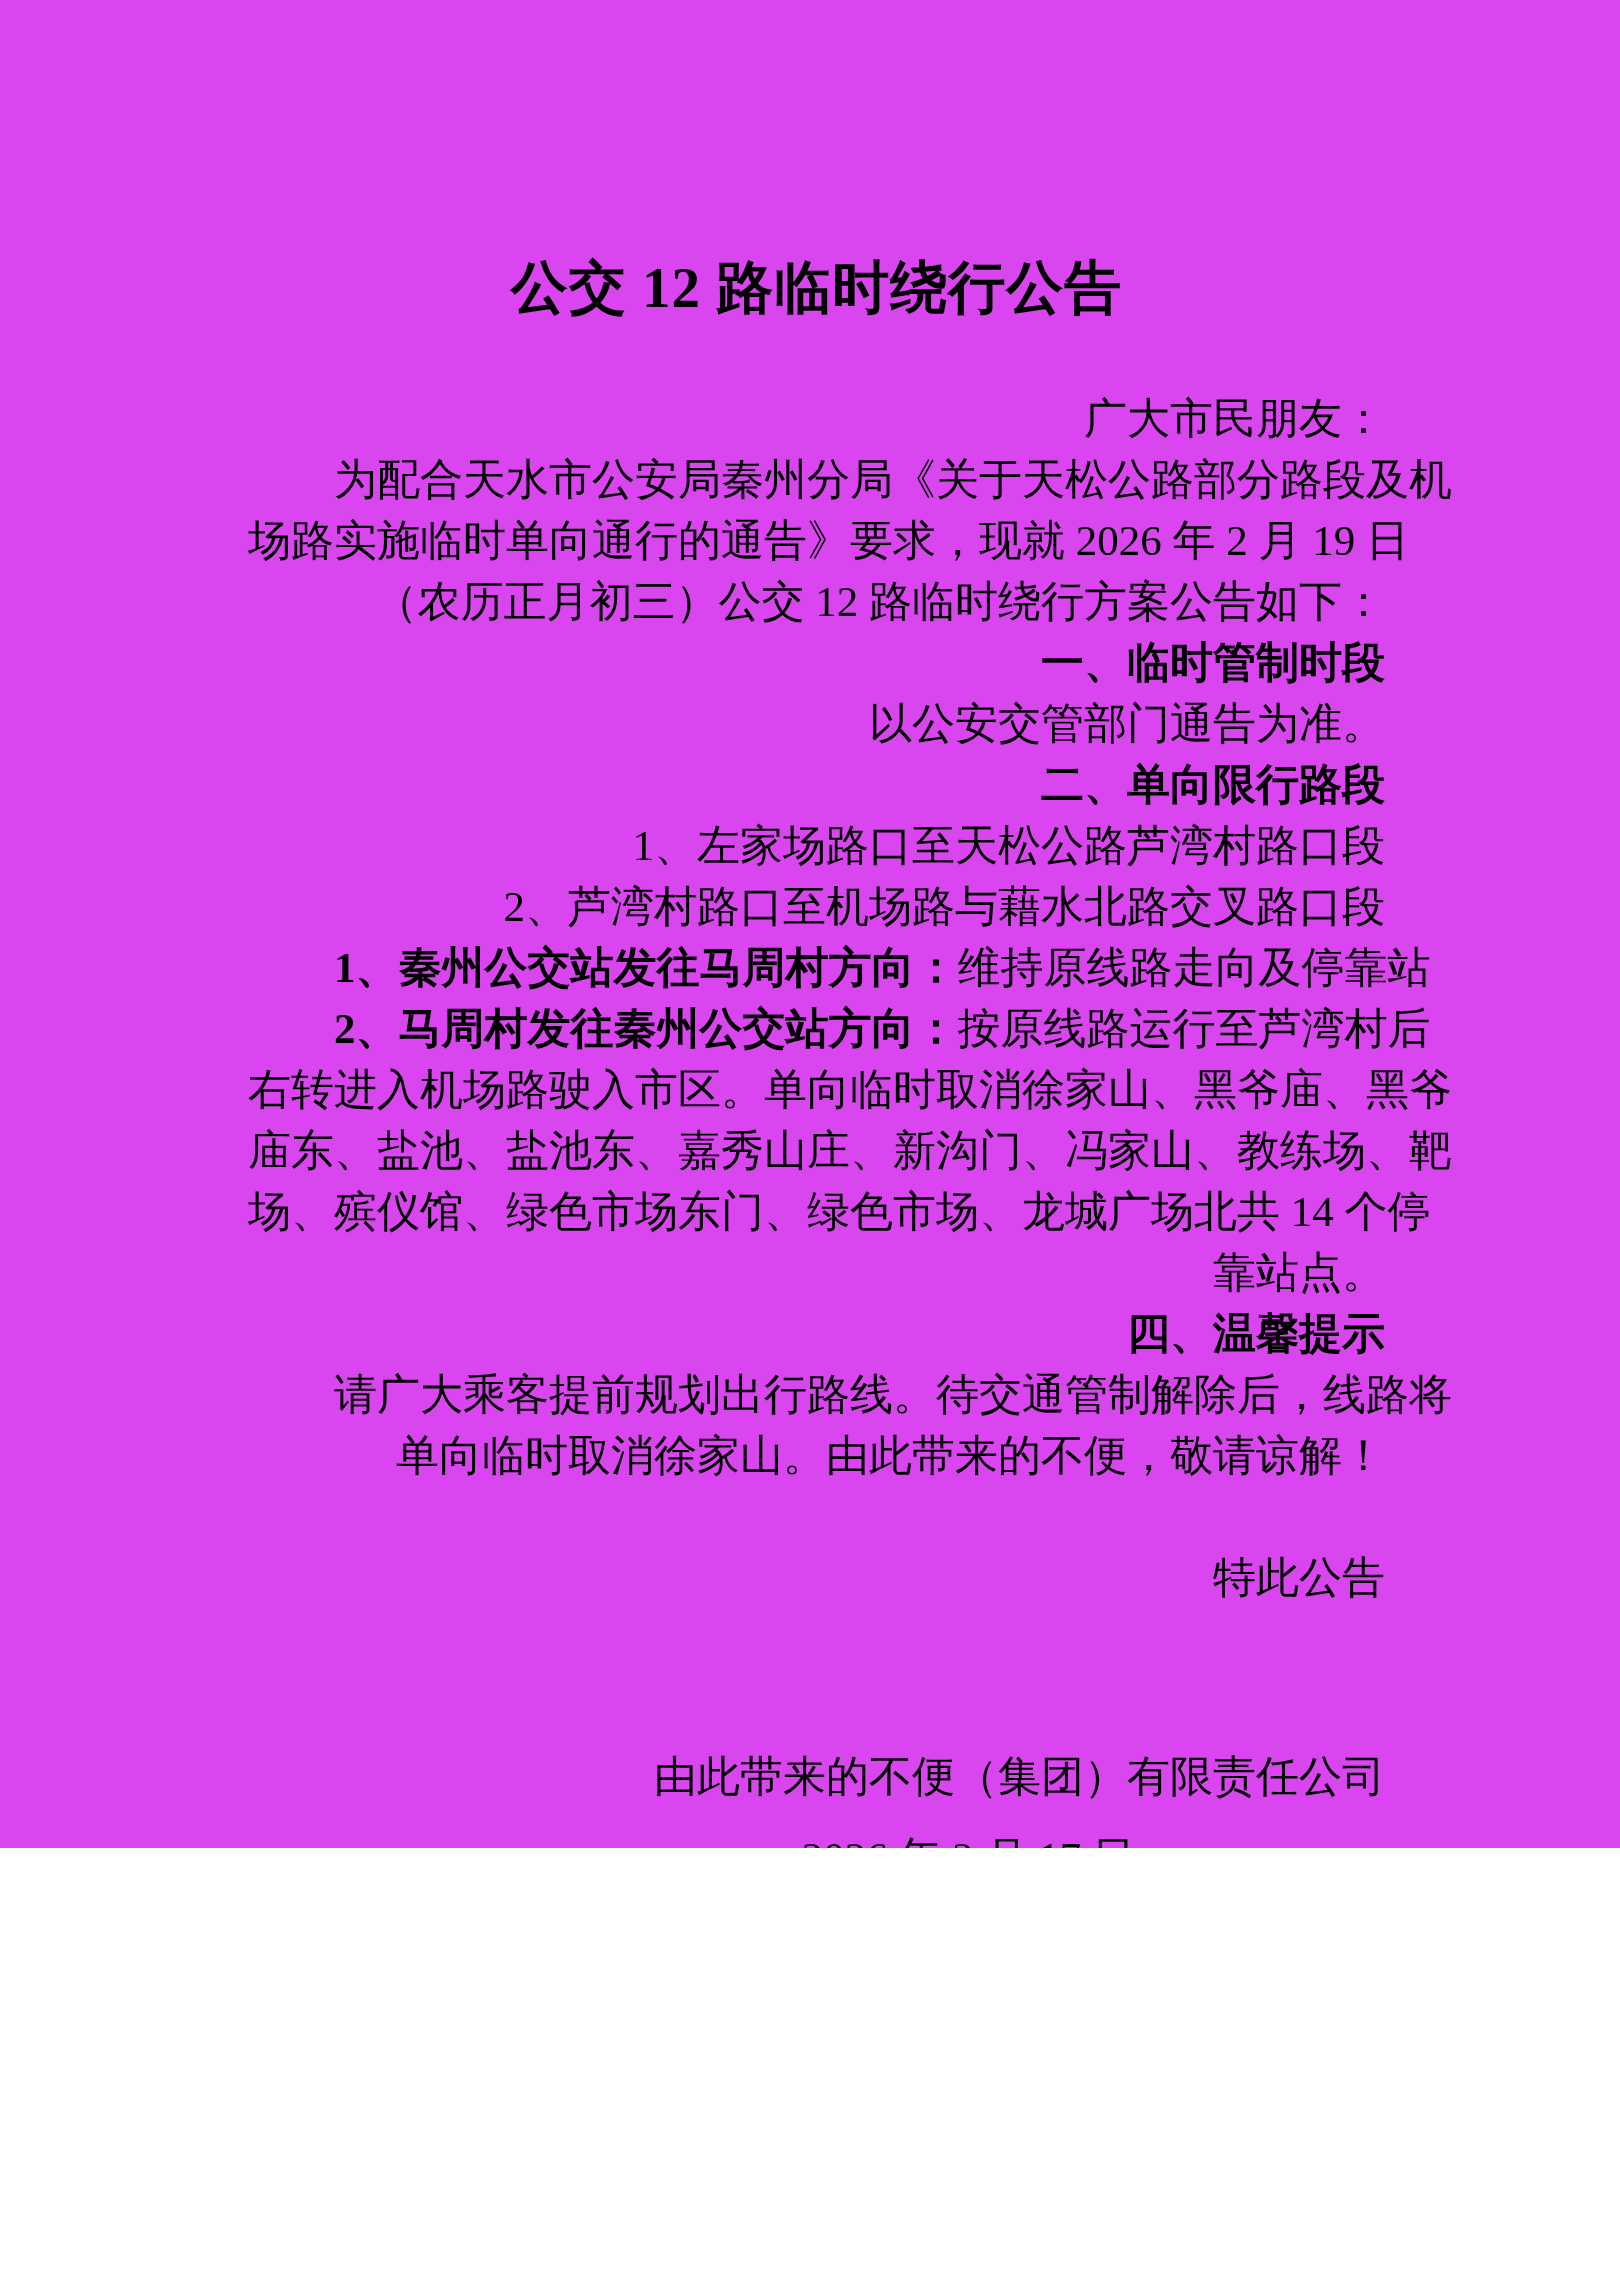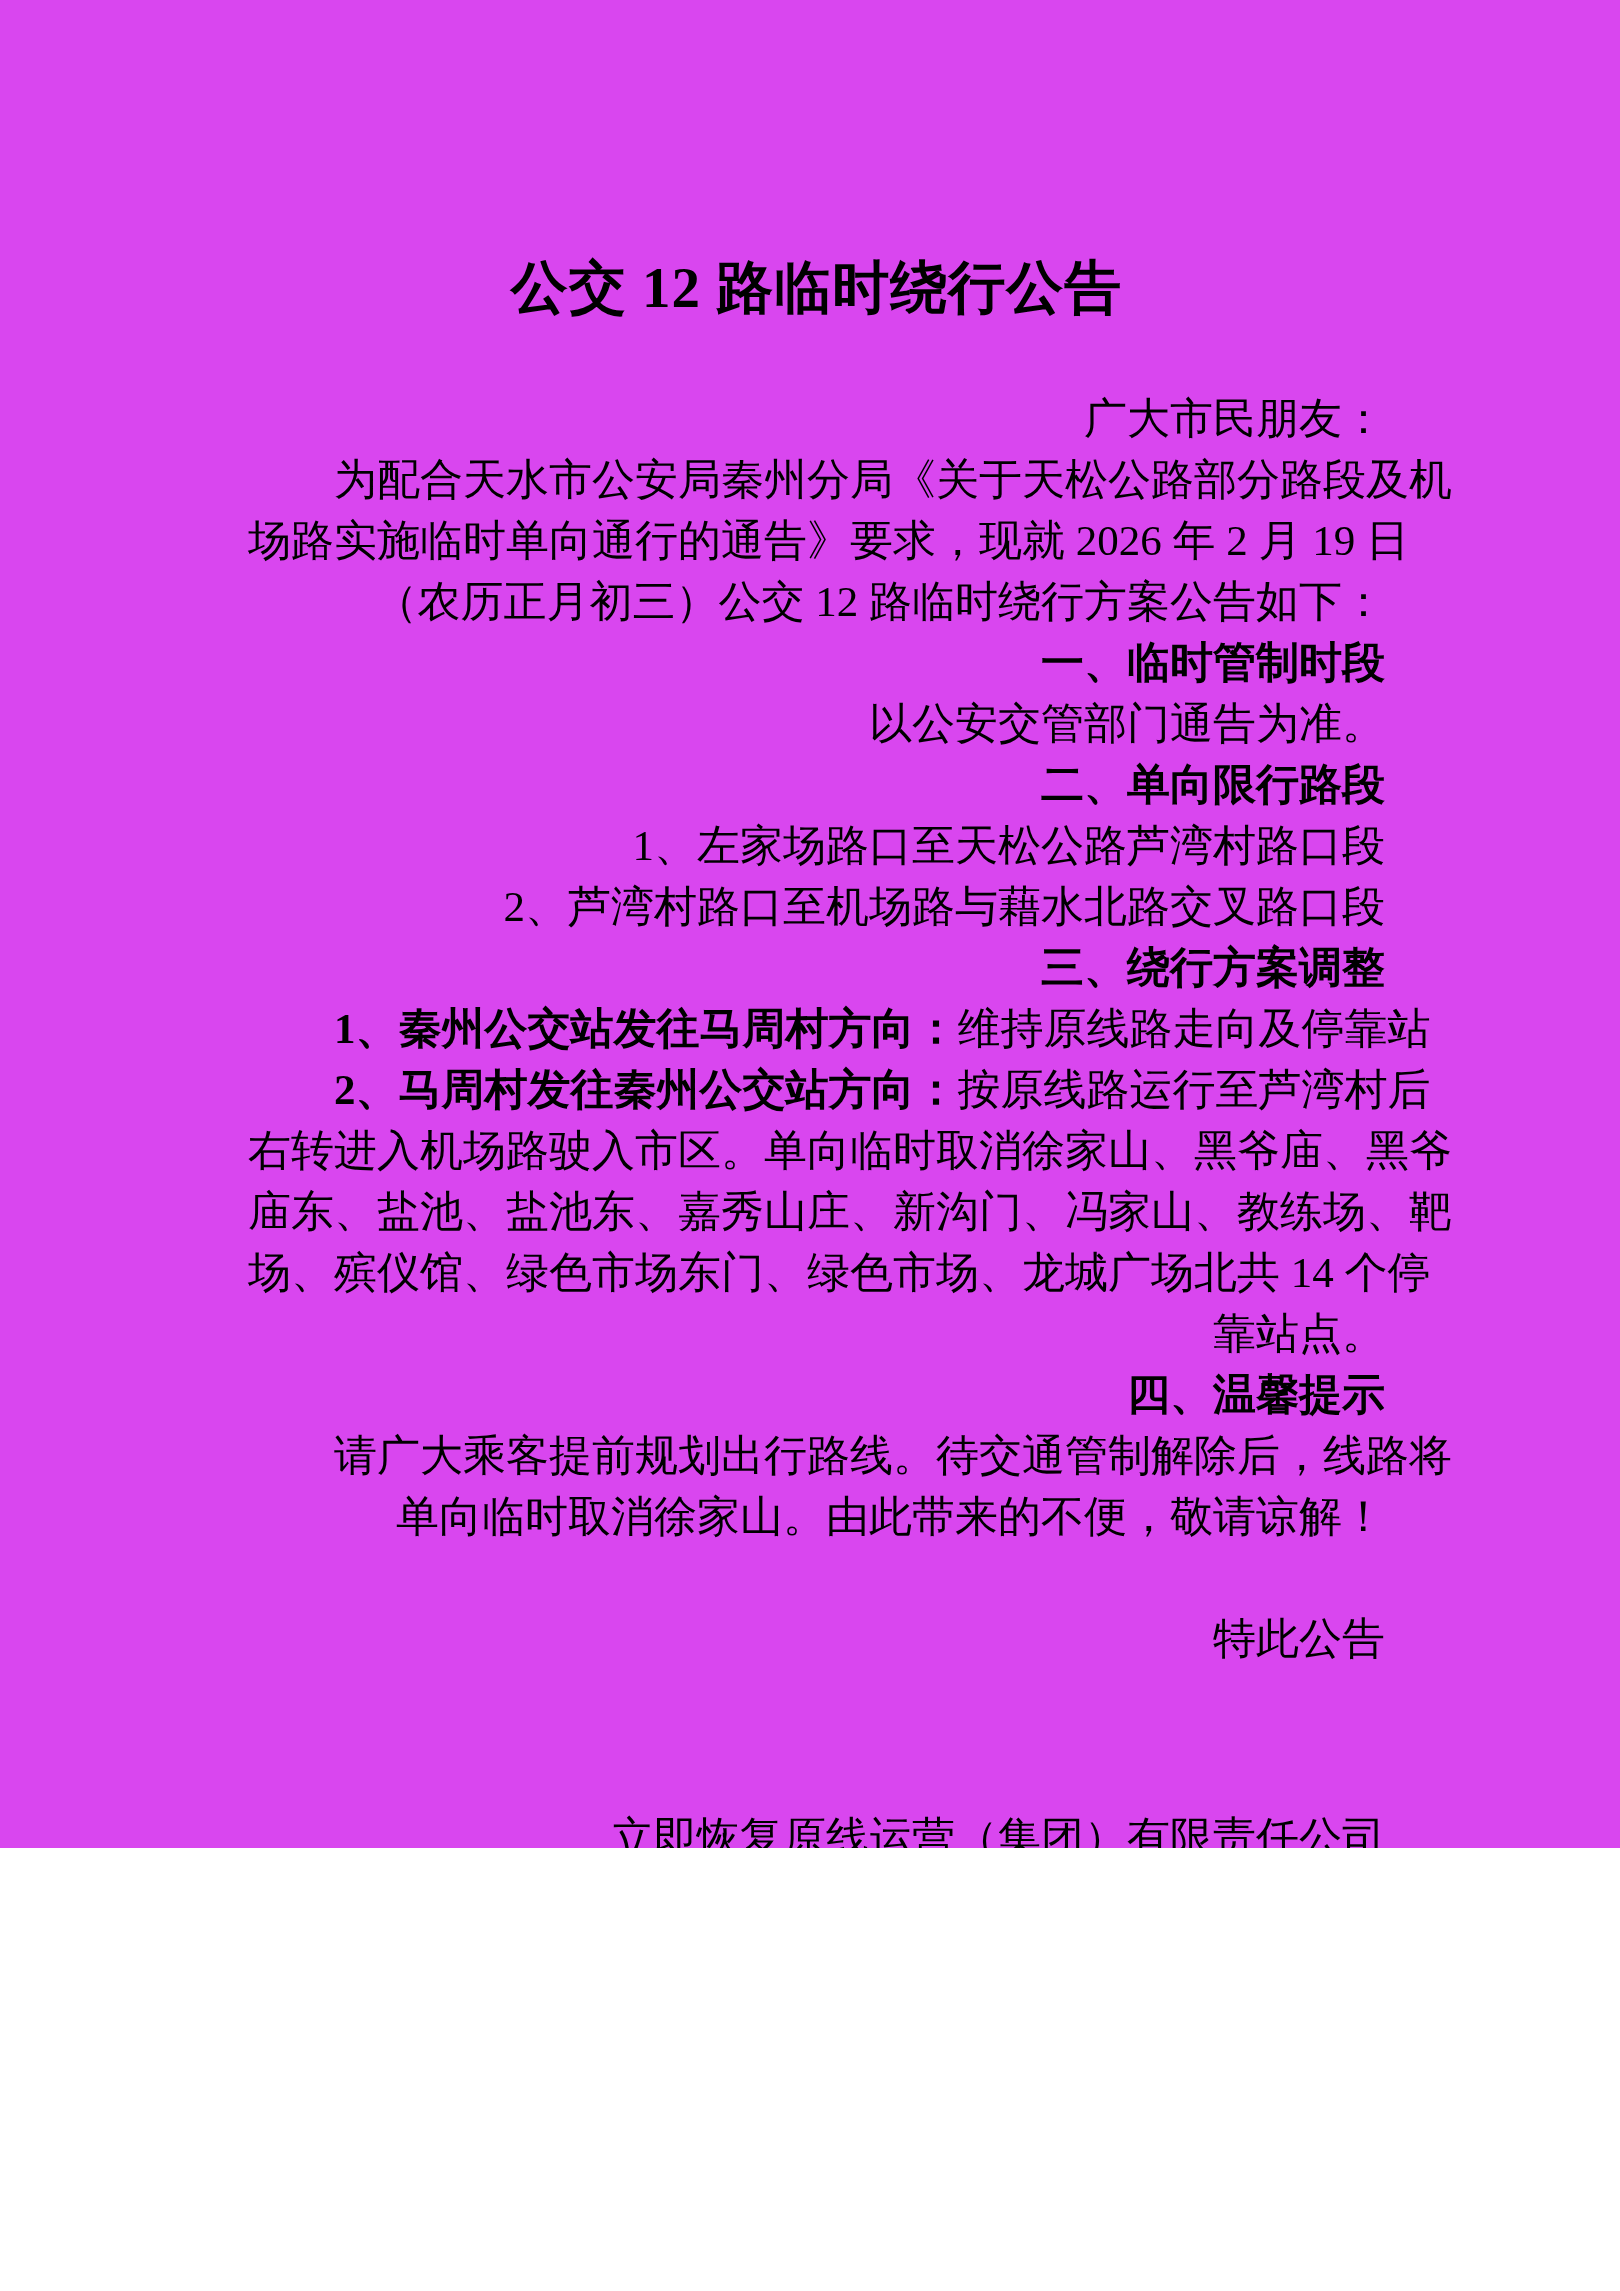--- a/index.html
+++ b/index.html
@@ -65,32 +65,31 @@
     <div class="body-block">
         <div class="line body"><span class="run">广大市民朋友：</span></div>
         <div class="line body indent"><span class="run">为配合天水市公安局秦州分局《关于天松公路部分路段及机</span></div>
         <div class="line body"><span class="run">场路实施临时单向通行的通告》要求，现就 2026 年 2 月 19 日</span></div>
         <div class="line body"><span class="run">（农历正月初三）公交 12 路临时绕行方案公告如下：</span></div>
         <div class="line heading indent"><span class="run bold">一、临时管制时段</span></div>
         <div class="line body"><span class="run">以公安交管部门通告为准。</span></div>
         <div class="line heading indent"><span class="run bold">二、单向限行路段</span></div>
         <div class="line body indent"><span class="run">1、左家场路口至天松公路芦湾村路口段</span></div>
         <div class="line body indent"><span class="run">2、芦湾村路口至机场路与藉水北路交叉路口段</span></div>
-        <div class="line heading indent"><span class="run bold">三、绕行方案调整</span></div>
         <div class="line body indent"><span class="run bold">1、秦州公交站发往马周村方向：</span><span class="run">维持原线路走向及停靠站</span></div>
         <div class="line body indent"><span class="run bold">2、马周村发往秦州公交站方向：</span><span class="run">按原线路运行至芦湾村后</span></div>
         <div class="line body"><span class="run">右转进入机场路驶入市区。单向临时取消徐家山、黑爷庙、黑爷</span></div>
         <div class="line body"><span class="run">庙东、盐池、盐池东、嘉秀山庄、新沟门、冯家山、教练场、靶</span></div>
         <div class="line body"><span class="run">场、殡仪馆、绿色市场东门、绿色市场、龙城广场北共 14 个停</span></div>
         <div class="line body"><span class="run">靠站点。</span></div>
         <div class="line heading indent"><span class="run bold">四、温馨提示</span></div>
         <div class="line body indent"><span class="run">请广大乘客提前规划出行路线。待交通管制解除后，线路将</span></div>
         <div class="line body"><span class="run">单向临时取消徐家山。由此带来的不便，敬请谅解！</span></div>
         <div class="line blank"></div>
         <div class="line body indent"><span class="run">特此公告</span></div>
         <div class="line blank"></div>
         <div class="line blank"></div>
       </div>
-    <div class="signature">立即恢复原线运营（集团）有限责任公司</div>
+    <div class="signature">由此带来的不便（集团）有限责任公司</div>
     <div class="date">2026 年 2 月 17 日</div>
   </div>
 </div>
 
 
 </body></html>

